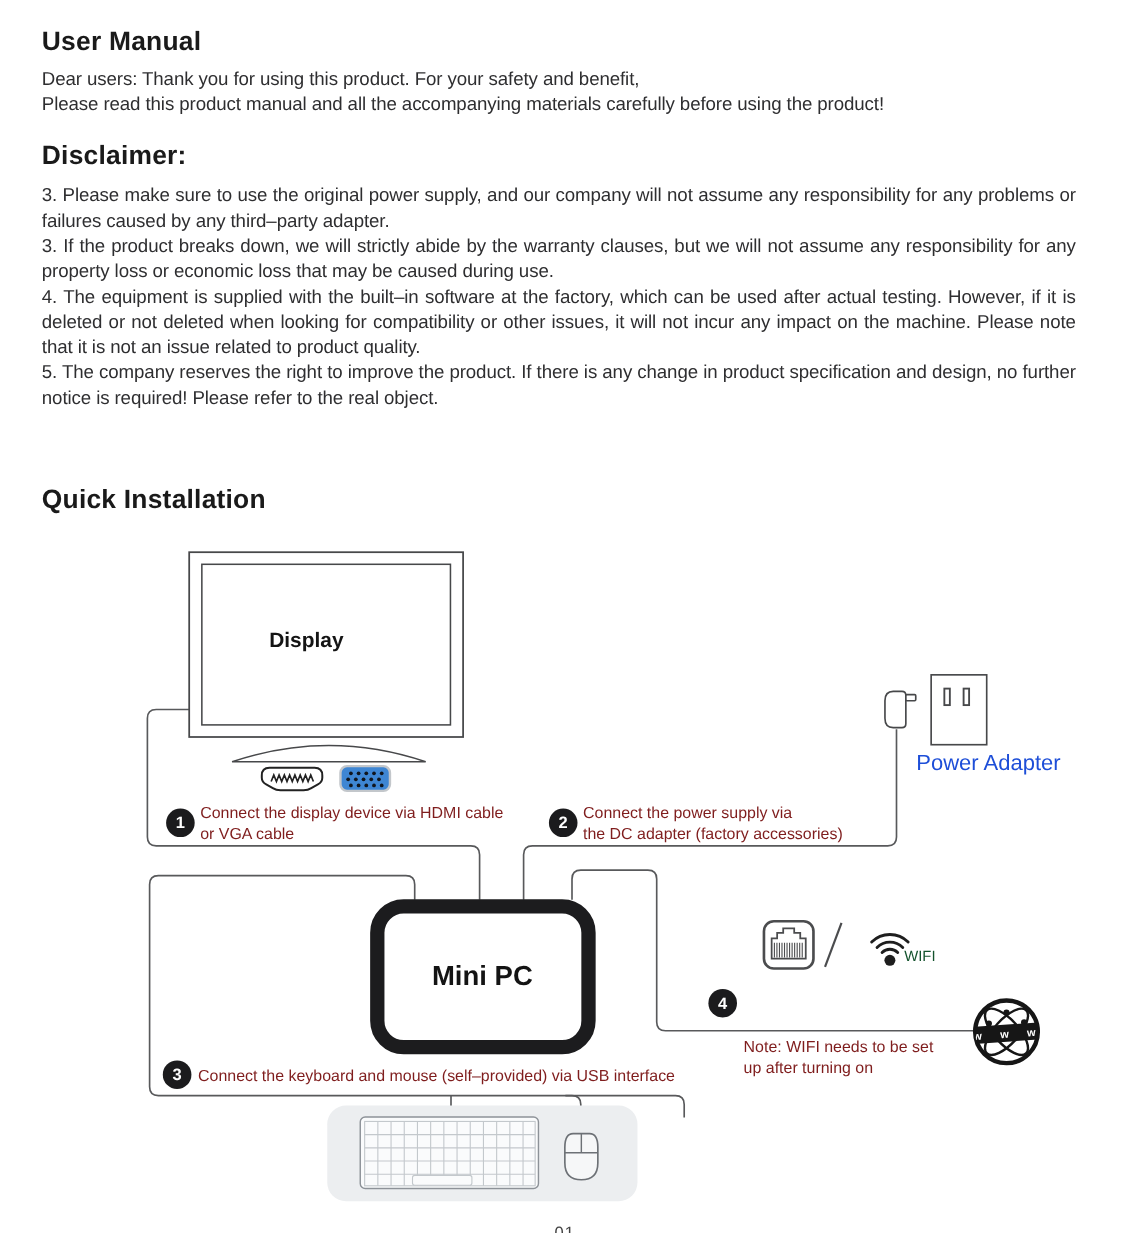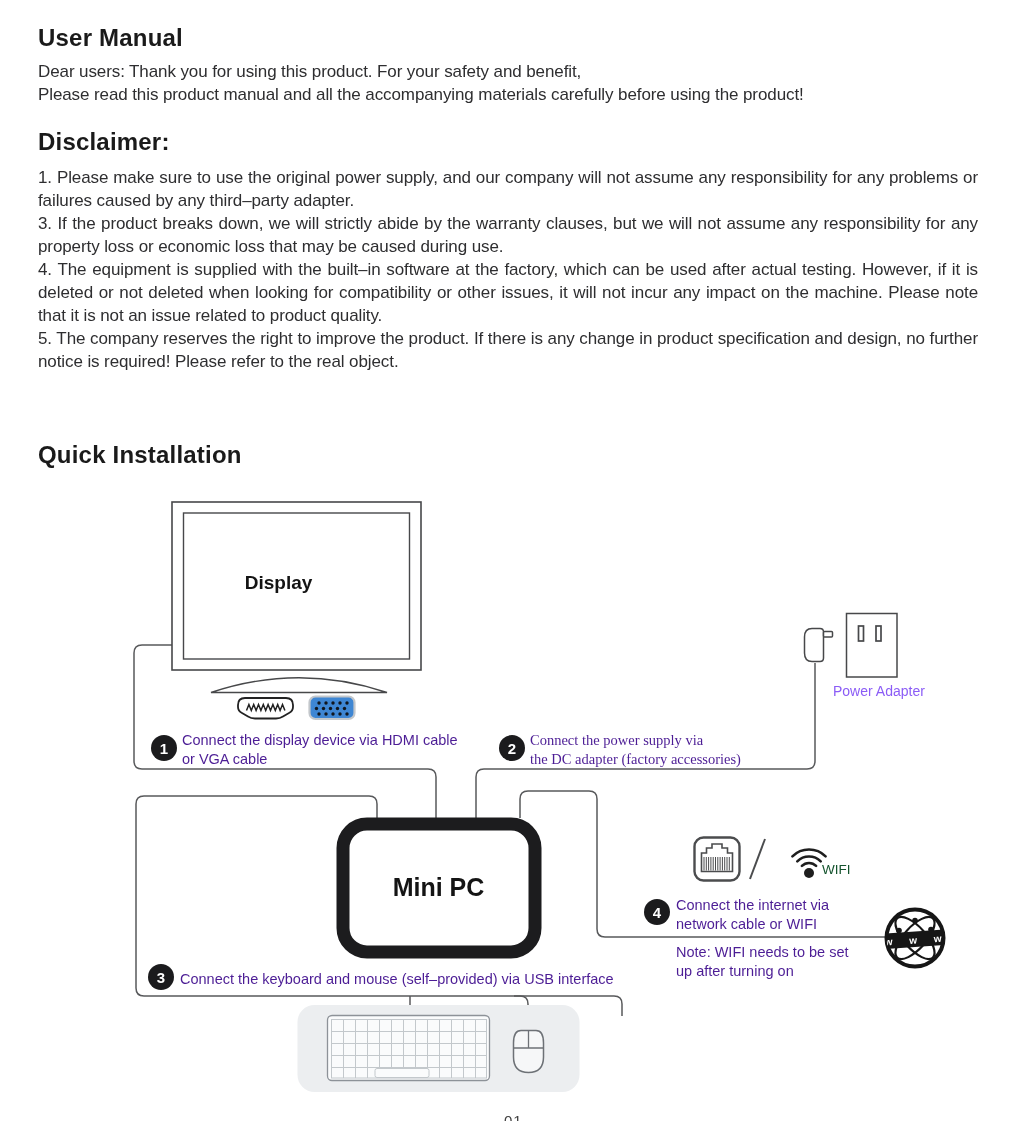--- a/index.html
+++ b/index.html
@@ -10,40 +10,40 @@
   h1.sec { font-size:24px; font-weight:bold; color:#1a1a1a; letter-spacing:.2px; }
   .bodytext { font-size:17px; line-height:23px; color:#2e2e30; width:940px;
     text-align:justify; letter-spacing:-0.1px; }
   .bodytext p { margin:0; }
   .intro { font-size:17px; line-height:23px; color:#2e2e30; white-space:pre-line;
     letter-spacing:-0.1px; }
   svg.diagram { position:absolute; left:0; top:0; width:1024px; height:1121px; }
   .badge { position:absolute; width:26px; height:26px; border-radius:50%;
     background:#1b1b1d; color:#fff; font-size:15px; font-weight:bold;
     display:flex; align-items:center; justify-content:center; }
-  .steplabel { position:absolute; font-size:14.5px; line-height:19px; color:#4c1d95;
+  .steplabel { position:absolute; font-size:14.5px; line-height:19px; color:#7f1d1d;
     white-space:pre-line; }
   .bigcaption { position:absolute; font-weight:bold; color:#141414; text-align:center; }
   .pageno { position:absolute; left:504px; top:1113px; width:30px; height:8px;
     overflow:hidden; font-size:15px; line-height:15px; letter-spacing:1px; color:#424242; }
 </style>
 </head>
 <body>
 
 <div class="page">
 
   <h1 class="sec abs" style="left:38px; top:24px;">User Manual</h1>
 
   <div class="intro abs" style="left:38px; top:60px;">Dear users: Thank you for using this product. For your safety and benefit,
 Please read this product manual and all the accompanying materials carefully before using the product!</div>
 
   <h1 class="sec abs" style="left:38px; top:128px;">Disclaimer:</h1>
 
   <div class="bodytext abs" style="left:38px; top:166px;">
-    <p>1. Please make sure to use the original power supply, and our company will not assume any responsibility for any problems or failures caused by any third–party adapter.</p>
+    <p>3. Please make sure to use the original power supply, and our company will not assume any responsibility for any problems or failures caused by any third–party adapter.</p>
     <p>3. If the product breaks down, we will strictly abide by the warranty clauses, but we will not assume any responsibility for any property loss or economic loss that may be caused during use.</p>
     <p>4. The equipment is supplied with the built–in software at the factory, which can be used after actual testing. However, if it is deleted or not deleted when looking for compatibility or other issues, it will not incur any impact on the machine. Please note that it is not an issue related to product quality.</p>
     <p>5. The company reserves the right to improve the product. If there is any change in product specification and design, no further notice is required! Please refer to the real object.</p>
   </div>
 
   <h1 class="sec abs" style="left:38px; top:441px;">Quick Installation</h1>
 
   <svg class="diagram" viewBox="0 0 1024 1121">
     <defs>
       <clipPath id="globeclip">
@@ -145,35 +145,33 @@
     <g fill="#f6f7f8" stroke="#6d7176">
       <path stroke-width="1.5" d="M513.5 1043 Q513.5 1030.5 521 1030.5 L536 1030.5 Q543.5 1030.5 543.5 1043 L543.5 1057 Q543.5 1072.5 528.5 1072.5 Q513.5 1072.5 513.5 1057 Z"></path>
       <path fill="none" stroke-width="1.3" d="M513.5 1048 H543.5 M528.5 1030.5 V1048"></path>
     </g>
   </svg>
 
   <div class="bigcaption" style="left:172px; top:572px; width:213px; font-size:19px;">Display</div>
 
   <div class="bigcaption" style="left:336px; top:873px; width:205px; font-size:25px;">Mini PC</div>
 
-  <div class="abs" style="left:833px; top:683px; font-size:14px; color:#8b5cf6;">Power Adapter</div>
+  <div class="abs" style="left:833px; top:683px; font-size:20px; color:#1d4ed8;">Power Adapter</div>
 
   <div class="badge" style="left:151px; top:735px;">1</div>
   <div class="steplabel" style="left:182px; top:731px;">Connect the display device via HDMI cable
 or VGA cable</div>
 
   <div class="badge" style="left:499px; top:735px;">2</div>
-  <div class="steplabel" style="left:530px; top:731px;font-family:Liberation Serif, serif;">Connect the power supply via
+  <div class="steplabel" style="left:530px; top:731px;">Connect the power supply via
 the DC adapter (factory accessories)</div>
 
   <div class="badge" style="left:148px; top:964px;">3</div>
   <div class="steplabel" style="left:180px; top:970px;">Connect the keyboard and mouse (self–provided) via USB interface</div>
 
   <div class="badge" style="left:644px; top:899px;">4</div>
-  <div class="steplabel" style="left:676px; top:896px;">Connect the internet via
-network cable or WIFI</div>
   <div class="steplabel" style="left:676px; top:943px;">Note: WIFI needs to be set
 up after turning on</div>
 
   <div class="abs" style="left:822px; top:862px; font-size:13.5px; color:#14532d;text-align:center;">WIFI</div>
 
   <div class="pageno">01</div>
 </div>
 
 </body></html>

